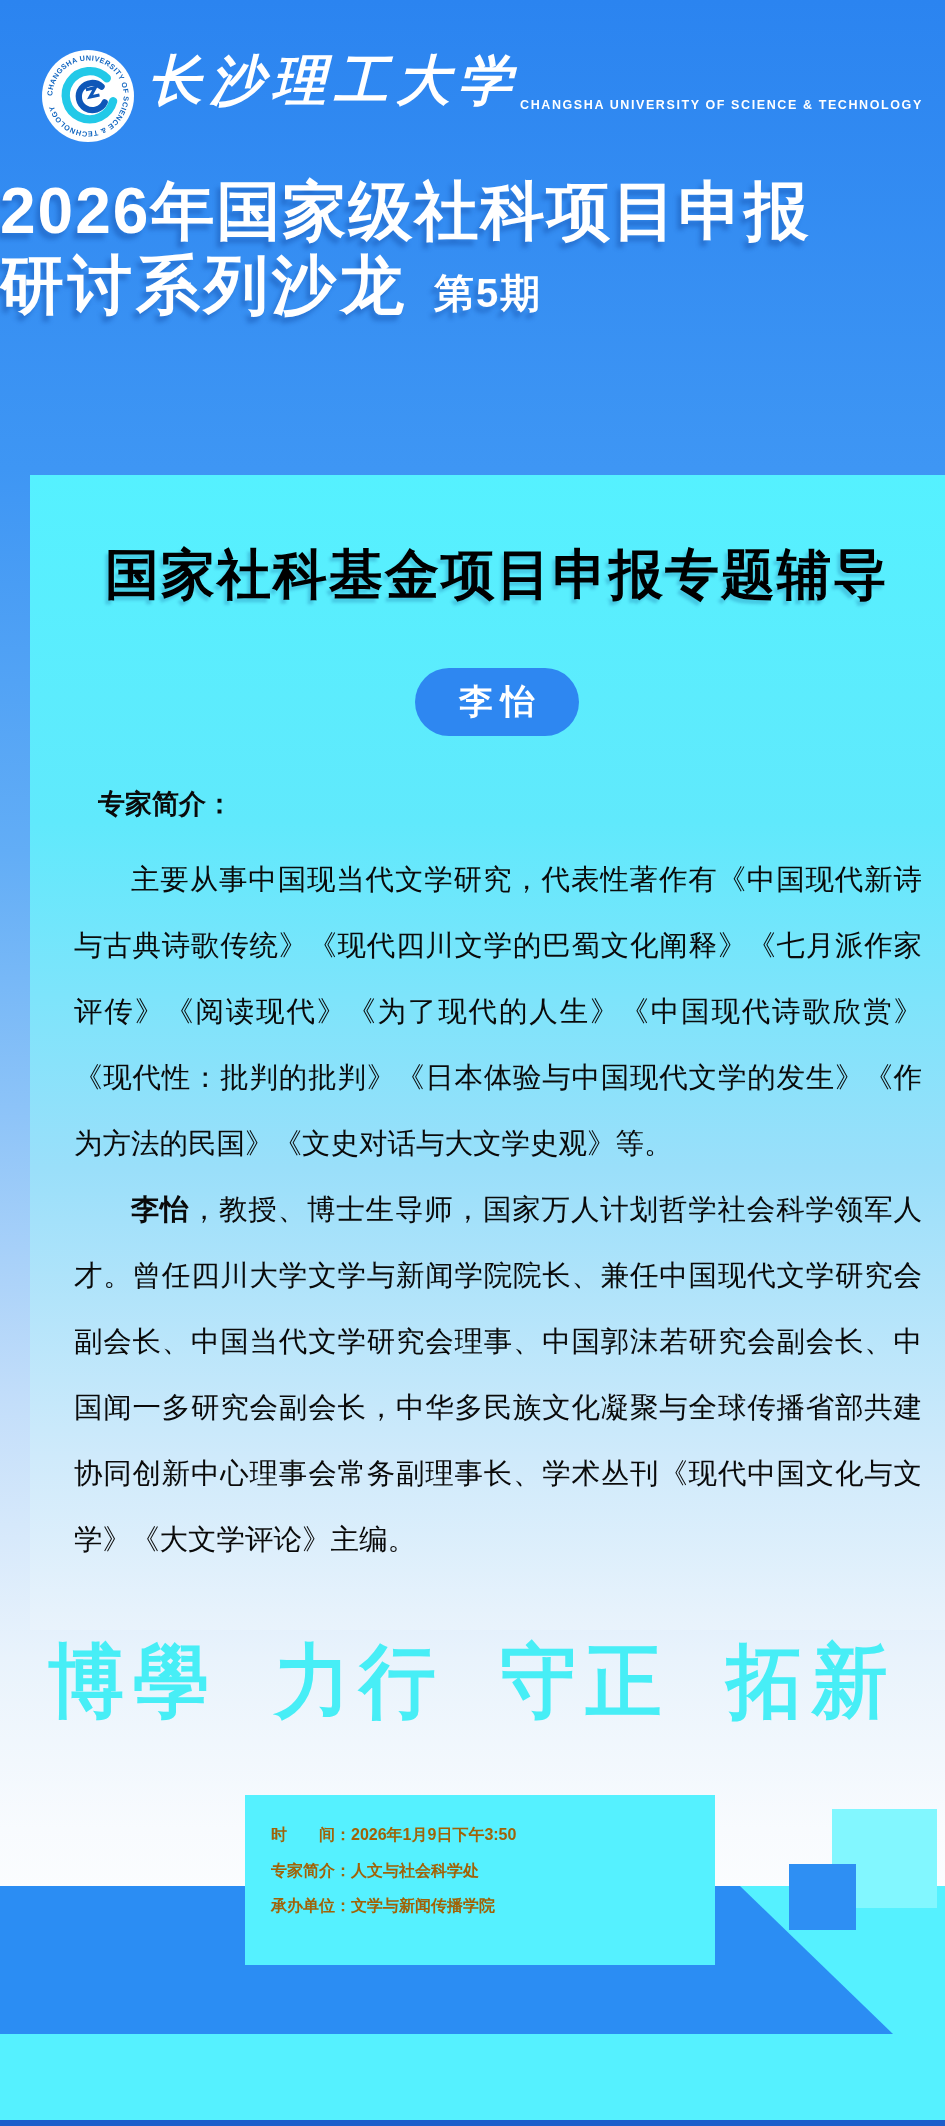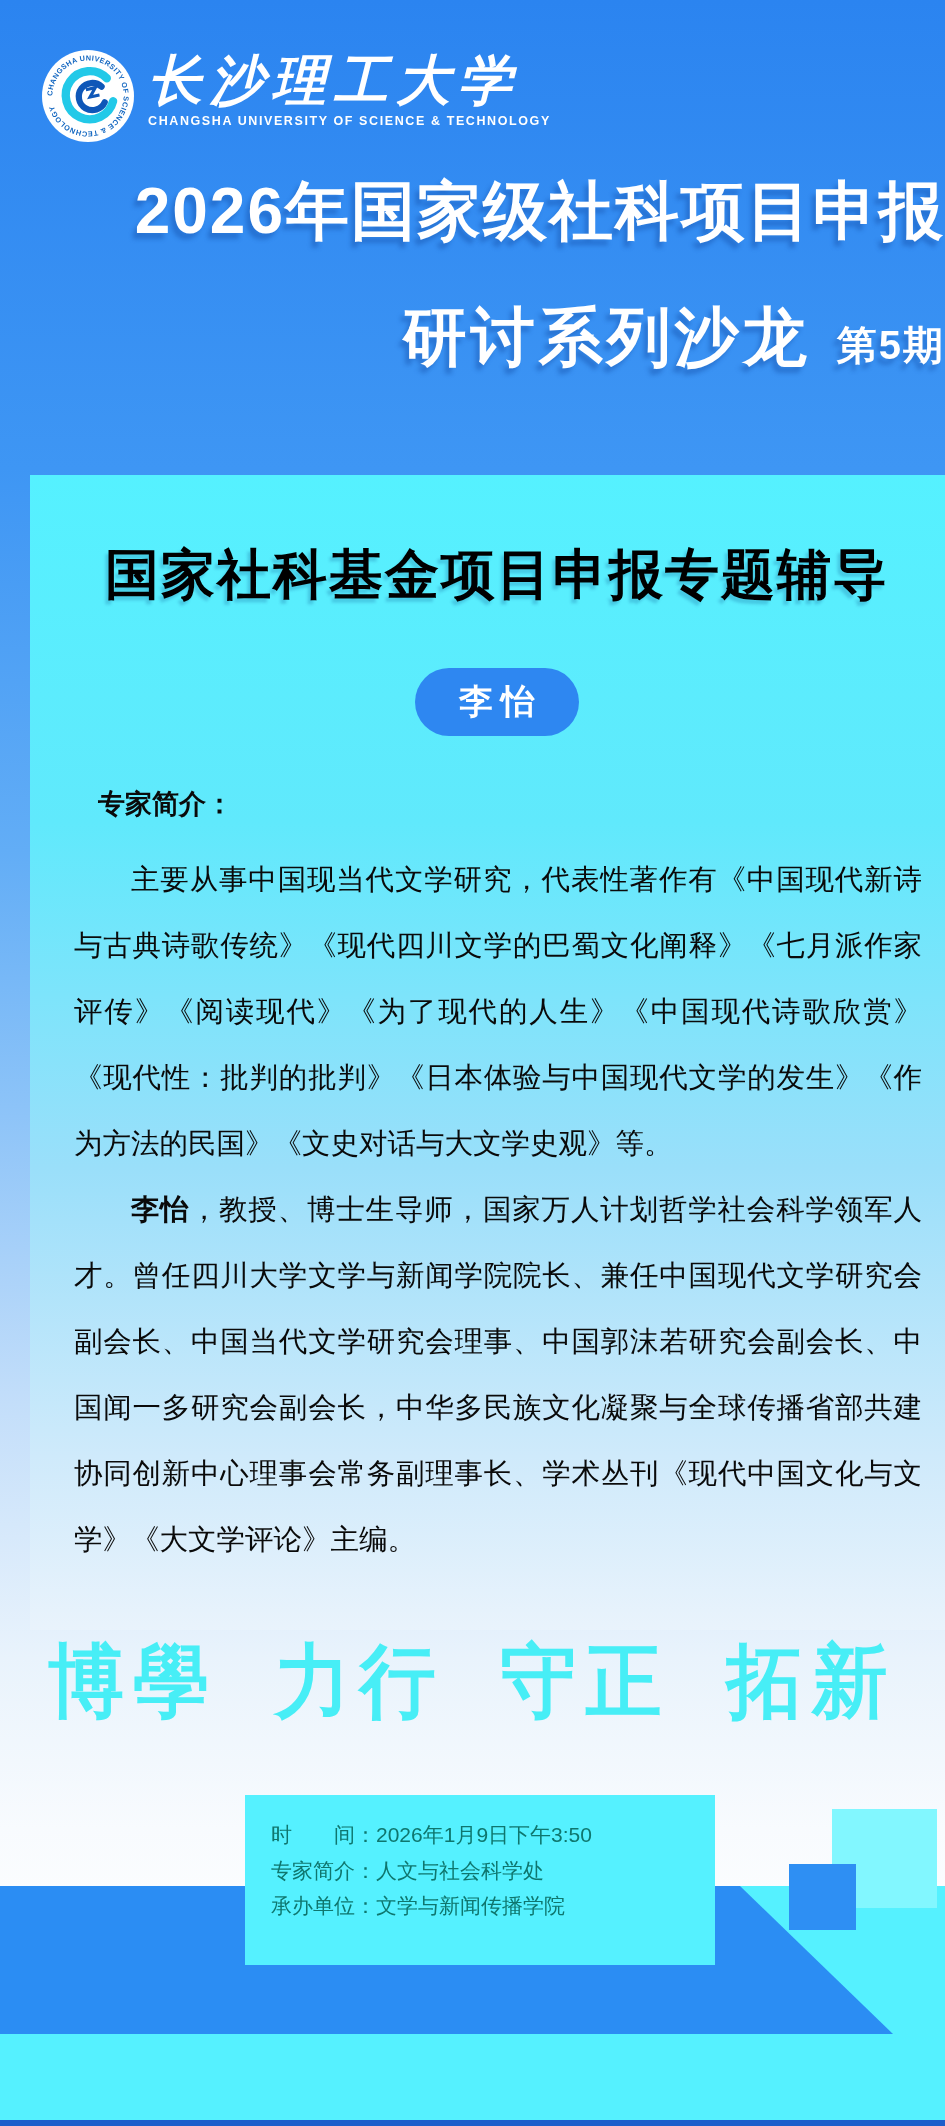--- a/index.html
+++ b/index.html
@@ -8,39 +8,39 @@
   #poster {
     position:relative; width:945px; height:2126px; overflow:hidden;
     background:linear-gradient(180deg,
       #2B84F0 0%, #3E96F4 22%, #62ADF6 40%, #8CC3F8 52%,
       #C3DEFA 66%, #E9F3FC 78%, #F8FBFE 86%, #FFFFFF 94%);
   }
 
   
   .header { position:absolute; left:42px; top:50px; display:flex; align-items:flex-start; gap:14px; }
   .logo-badge { width:92px; height:92px; flex:0 0 auto; }
-  .header-names { display:flex; flex-direction:column; }
+  .header-names { display:flex; flex-direction:row;align-items:flex-end; }
   .cn-name {
     font-family:"Liberation Serif","DejaVu Serif",serif;
     font-style:italic; font-weight:700; font-size:54px; line-height:62px;
     color:#ffffff; letter-spacing:8px; white-space:nowrap;
   }
   .en-name {
     margin-top:2px; font-size:12.5px; font-weight:700; color:#ffffff;
     letter-spacing:1.6px; white-space:nowrap;
   }
 
   
-  .poster-title { position:absolute; top:172px; left:0; width:100%; text-align:right; color:#ffffff; }
+  .poster-title { position:absolute; top:172px; left:0; width:100%; text-align:left; color:#ffffff; }
   .title-line1 {
     font-size:64px; font-weight:900; letter-spacing:2px; line-height:78px;
     text-shadow:-4px 6px 4px rgba(18,76,166,0.40);
   }
   .title-line2 {
-    margin-top:44px; font-size:64px; font-weight:900; letter-spacing:4px; line-height:86px;
+    font-size:64px; font-weight:900; letter-spacing:4px; line-height:70px;
     text-shadow:-4px 6px 4px rgba(18,76,166,0.40);
   }
   .issue-badge { font-size:40px; font-weight:900; margin-left:26px; letter-spacing:2px; }
 
   
   .panel {
     position:absolute; left:30px; top:475px; width:934px; height:1155px;
     background:linear-gradient(180deg,#55F1FF 0%, #60E9FC 30%, #9ADFFA 60%, #CFEAFB 85%, #E9F3FC 100%);
   }
   .panel-title {
@@ -80,21 +80,21 @@
   .footer-strip { position:absolute; left:0; top:2034px; width:945px; height:86px; background:#55F1FF; z-index:1; }
   .footer-bottom-line { position:absolute; left:0; top:2120px; width:945px; height:6px; background:#1C5ECB; z-index:1; }
   .decor-cyan-rect { position:absolute; left:832px; top:1809px; width:105px; height:99px; background:#82F7FF; z-index:2; }
   .decor-blue-square { position:absolute; left:789px; top:1864px; width:67px; height:66px; background:#2E8FF3; z-index:3; }
 
   
   .info-box {
     position:absolute; left:245px; top:1795px; width:470px; height:170px;
     background:#55F1FF; z-index:2; padding:22px 0 0 26px;
   }
-  .info-row { font-size:21px; font-weight:400; color:#0f766e; line-height:35.5px; white-space:nowrap; }
+  .info-row { font-size:16px; font-weight:700; color:#a16207; line-height:35.5px; white-space:nowrap; }
 </style>
 </head>
 <body>
 
 <div id="poster">
 
   <div class="header">
     <svg class="logo-badge" viewBox="0 0 88 88">
       <circle cx="44" cy="44" r="44" fill="#ffffff"></circle>
       <defs>

